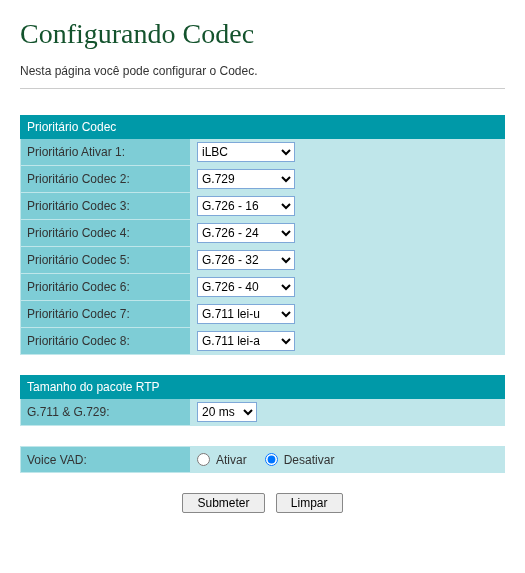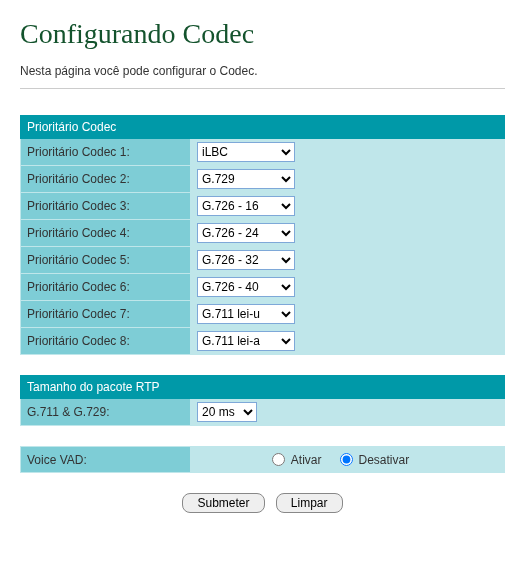--- a/index.html
+++ b/index.html
@@ -63,57 +63,56 @@
     background: #fff;
     border: 1px solid #7ea8d8;
     width: 98px;
     height: 20px;
   }
   .radio-group {
     display: flex;
     align-items: center;
     gap: 4px;
     font-size: 12px;
-    justify-content: center;
   }
   .radio-group label {
     margin-right: 14px;
   }
   .buttons {
     text-align: center;
     margin-top: 18px;
   }
   button {
     font-size: 12px;
     padding: 2px 14px;
     margin: 0 4px;
     background: #efefef;
     border: 1px solid #888;
-    border-radius: 8px;
+    border-radius: 2px;
     cursor: pointer;
   }
   input[type="radio"] {
     margin: 0 2px 0 0;
     vertical-align: middle;
   }
 </style>
 </head>
 <body>
 
 <h1>Configurando Codec</h1>
 <div class="intro">Nesta página você pode configurar o Codec.</div>
 <hr>
 
 <table class="section">
   <tbody>
       <tr>
         <th colspan="2">Prioritário Codec</th>
       </tr>
   <tr>
-    <td class="label">Prioritário Codec 1:</td>
+    <td class="label">Prioritário Ativar 1:</td>
     <td class="field"><select><option>iLBC</option></select></td>
   </tr>
   <tr>
     <td class="label">Prioritário Codec 2:</td>
     <td class="field"><select><option>G.729</option></select></td>
   </tr>
   <tr>
     <td class="label">Prioritário Codec 3:</td>
     <td class="field"><select><option>G.726 - 16</option></select></td>
   </tr>

